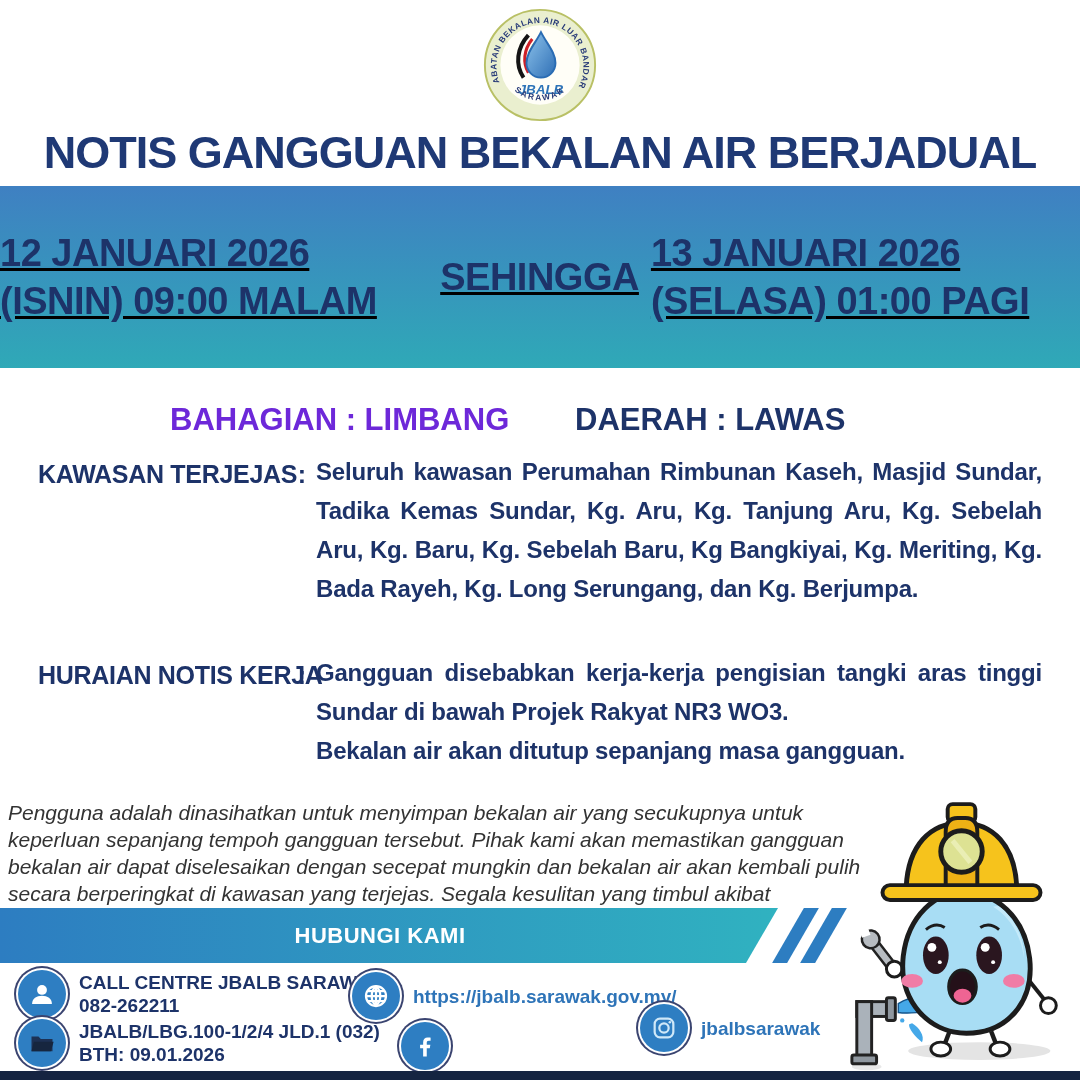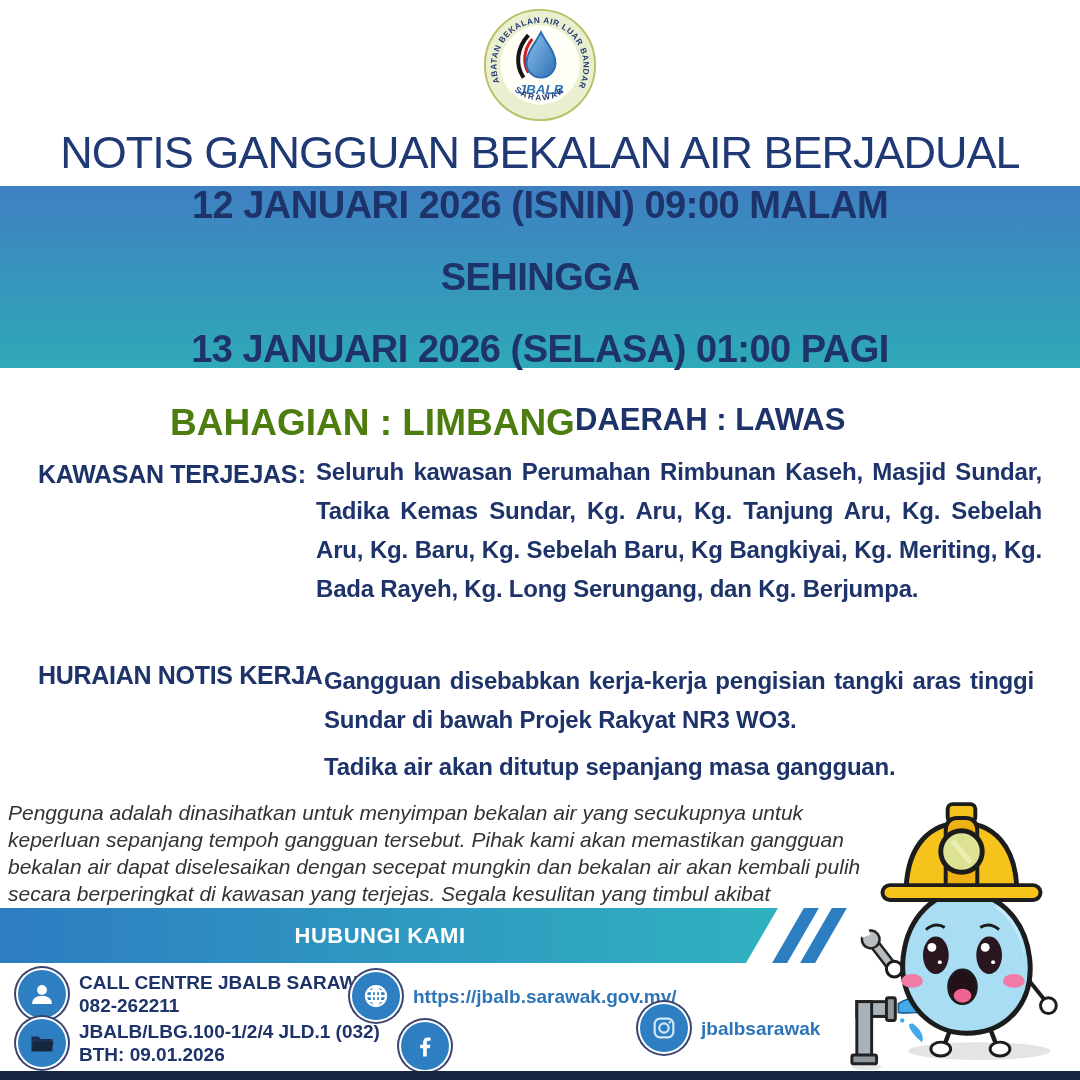--- a/index.html
+++ b/index.html
@@ -3,41 +3,41 @@
 <meta charset="utf-8">
 <style>
   html,body{margin:0;padding:0;background:#ffffff;}
   .page{
     position:relative;width:1080px;height:1080px;background:#ffffff;overflow:hidden;
     font-family:"Liberation Sans",sans-serif;
   }
   
   .title{
     position:absolute;top:127px;left:0;width:100%;text-align:center;
-    font-size:45px;font-weight:normal;color:#1f3975;letter-spacing:-1px;
+    font-size:45px;font-weight:bold;color:#1f3975;letter-spacing:-1px;
   }
   
   .banner{
     position:absolute;top:186px;left:0;width:1080px;height:182px;
     background:linear-gradient(180deg,#3f80c2 0%,#2fa9b7 100%);
-    display:flex;flex-direction:column;justify-content:center;align-items:center;gap:24px;
+    display:flex;flex-direction:row;justify-content:center;align-items:center;gap:12px;text-decoration:underline;
   }
   .banner .line{font-size:38px;line-height:48px;font-weight:bold;color:#1d3369;letter-spacing:-0.5px;}
   
-  .region-b{position:absolute;top:402px;left:170px;font-size:37px;font-weight:bold;color:#4d7c0f;text-align:center;}
+  .region-b{position:absolute;top:402px;left:170px;font-size:31px;font-weight:bold;color:#6d28d9;text-align:center;}
   .region-d{position:absolute;top:402px;left:575px;font-size:31px;font-weight:bold;color:#1d3369;}
   
   .detail{
     position:absolute;left:38px;width:1004px;display:grid;grid-template-columns:250px 28px 1fr;
     color:#1d3369;font-weight:bold;
   }
   .detail .label{font-size:25px;line-height:45px;letter-spacing:-0.3px;white-space:nowrap;}
   .detail .colon{font-size:25px;line-height:45px;text-align:center;}
   .detail .text{font-size:24px;line-height:39px;text-align:justify;letter-spacing:-0.2px;}
-  .detail .text p{margin:8px;}
+  .detail .text p{margin:0;}
   #kawasan{top:452px;}
   #huraian{top:653px;}
   
   .disclaimer{
     position:absolute;top:799px;left:8px;width:858px;
     font-size:21px;line-height:27px;font-style:italic;color:#333333;font-weight:500;
   }
   
   .ribbon{
     position:absolute;top:908px;left:0;width:778px;height:55px;
@@ -118,21 +118,21 @@
     <div class="label">KAWASAN TERJEJAS</div>
     <div class="colon">:</div>
     <div class="text">Seluruh kawasan Perumahan Rimbunan Kaseh, Masjid Sundar, Tadika Kemas Sundar, Kg. Aru, Kg. Tanjung Aru, Kg. Sebelah Aru, Kg. Baru, Kg. Sebelah Baru, Kg Bangkiyai, Kg. Meriting, Kg. Bada Rayeh, Kg. Long Serungang, dan Kg. Berjumpa.</div>
   </div>
 
   <div class="detail" id="huraian">
     <div class="label">HURAIAN NOTIS KERJA</div>
     <div class="colon">:</div>
     <div class="text">
       <p>Gangguan disebabkan kerja-kerja pengisian tangki aras tinggi Sundar di bawah Projek Rakyat NR3 WO3.</p>
-      <p>Tadika air akan ditutup sepanjang masa gangguan.</p>
+      <p>Bekalan air akan ditutup sepanjang masa gangguan.</p>
     </div>
   </div>
 
   <div class="disclaimer">Pengguna adalah dinasihatkan untuk menyimpan bekalan air yang secukupnya untuk keperluan sepanjang tempoh gangguan tersebut. Pihak kami akan memastikan gangguan bekalan air dapat diselesaikan dengan secepat mungkin dan bekalan air akan kembali pulih secara berperingkat di kawasan yang terjejas. Segala kesulitan yang timbul akibat gangguan ini adalah sangat dikesali.</div>
 
   <div class="ribbon"></div>
   <div class="slash s1"></div>
   <div class="slash s2"></div>
   <div class="ribbon-text">HUBUNGI KAMI</div>
 

